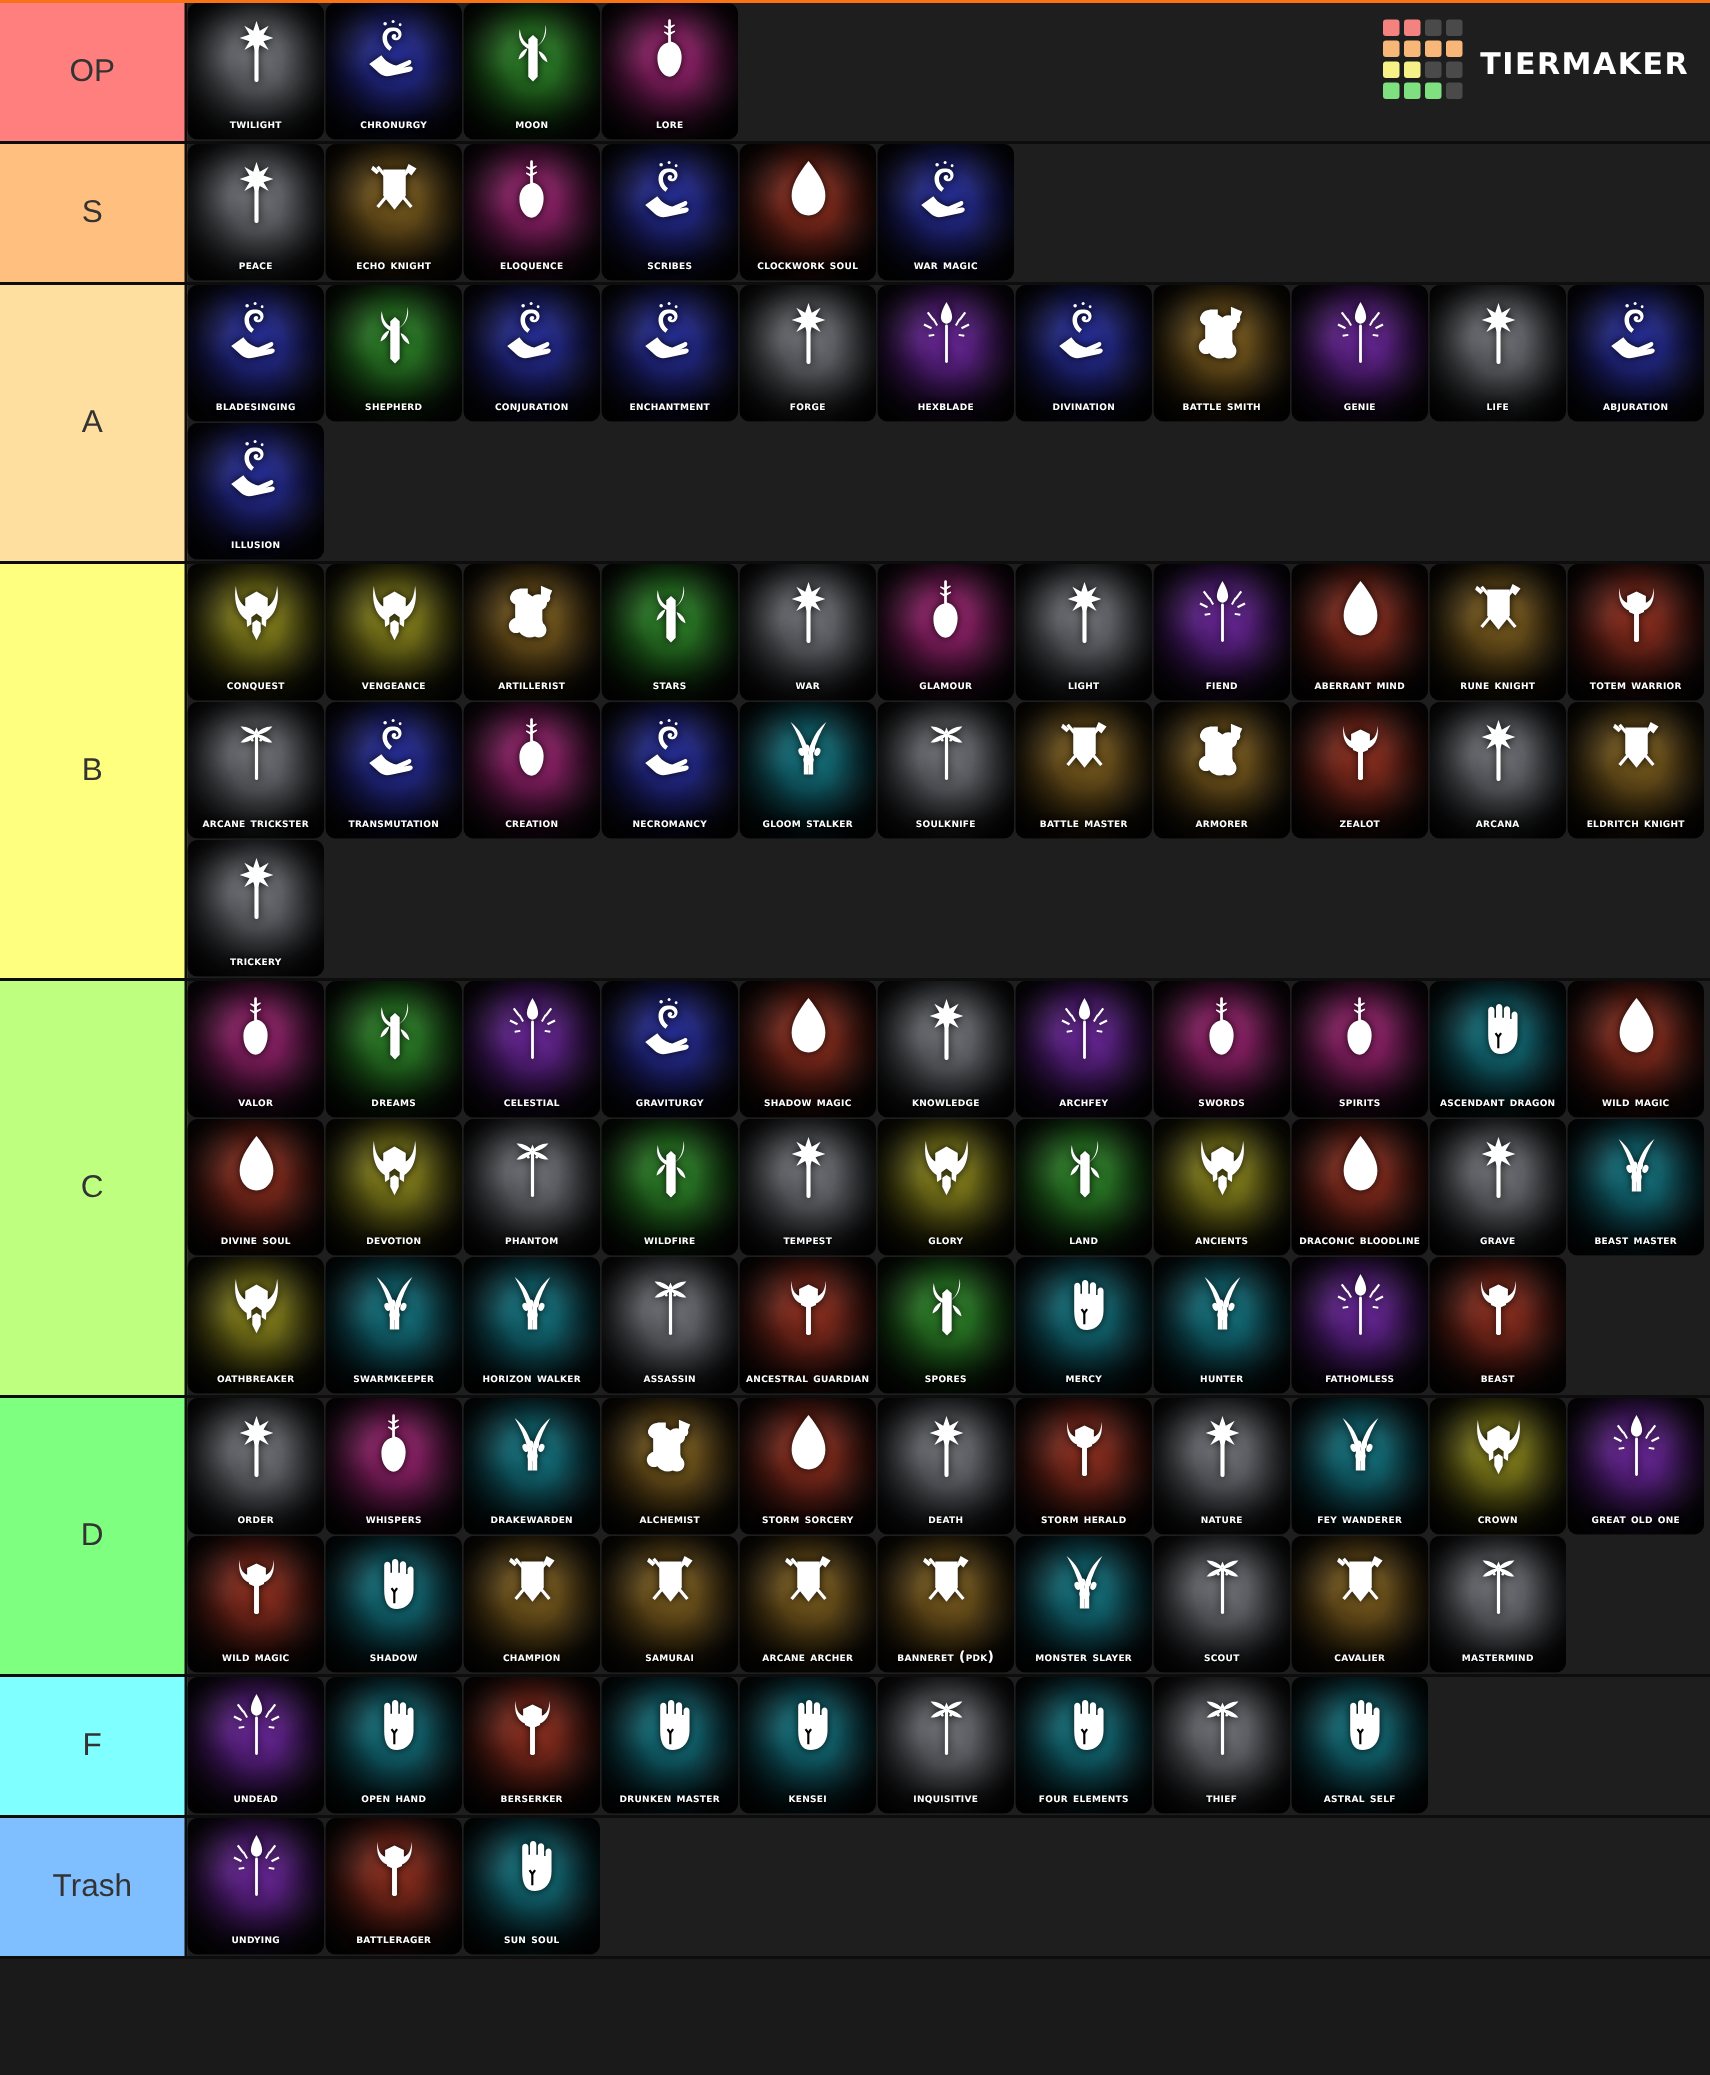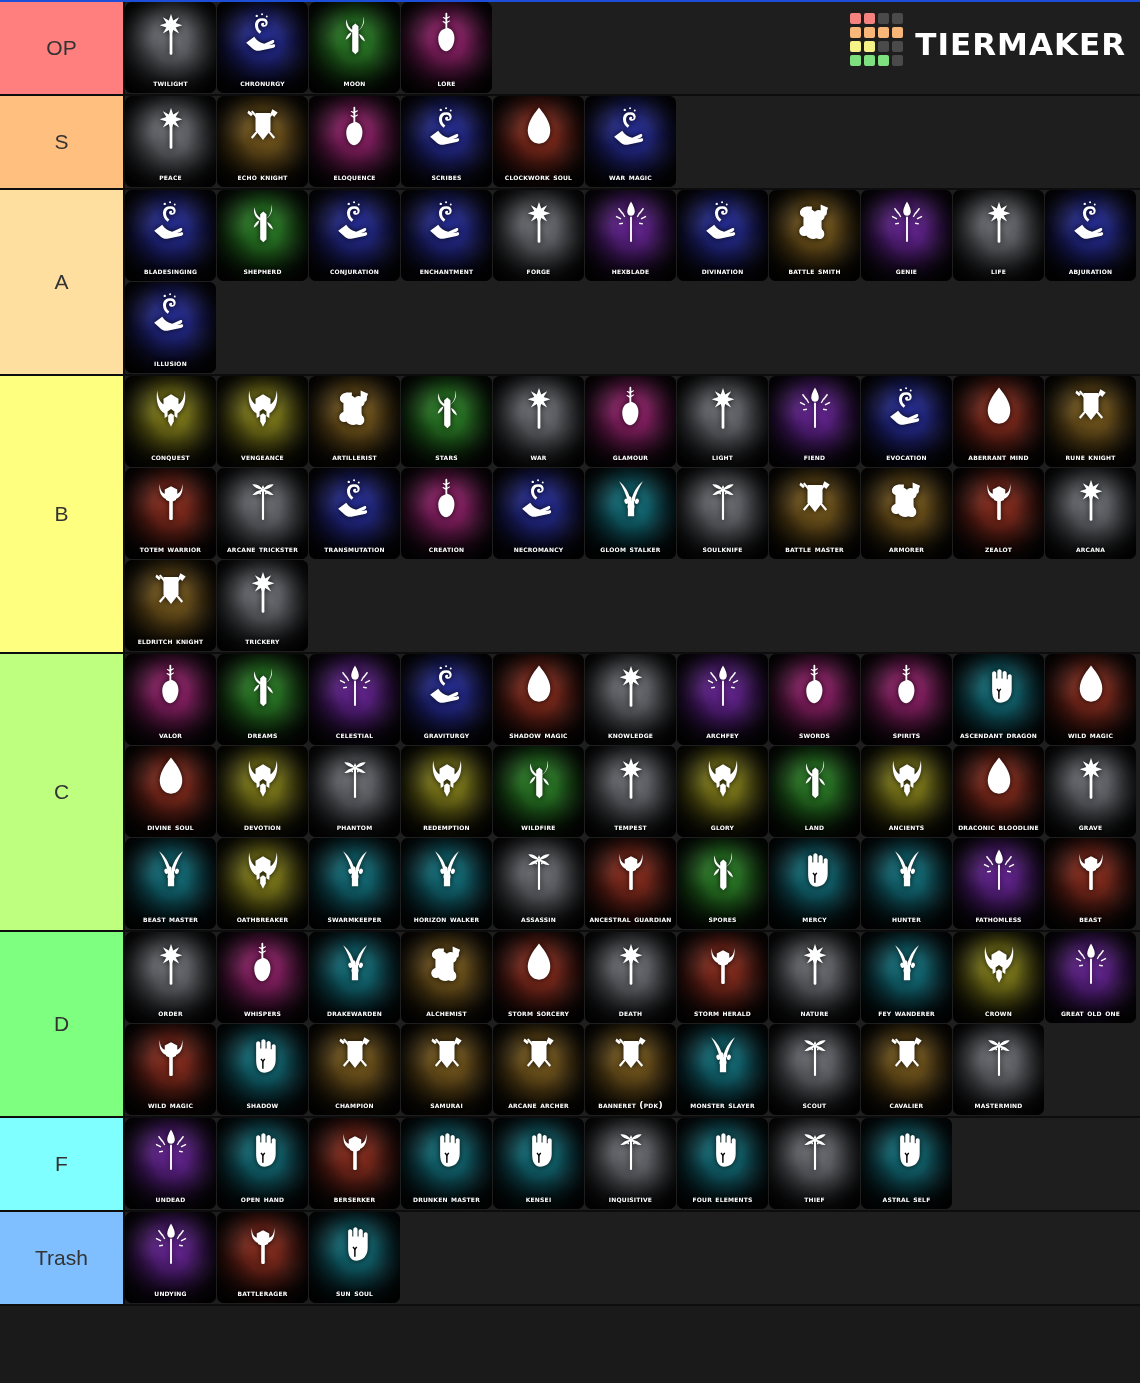--- a/index.html
+++ b/index.html
@@ -5,21 +5,21 @@
   * { box-sizing: border-box; margin:0; padding:0; }
   html,body { background:#1a1a1a; }
   body {
     width:1140px; height:1383px;
     font-family:"Liberation Sans", sans-serif;
     overflow:hidden;
   }
   #board { width:1140px; position:relative; background:#1a1a1a; }
 
   .tier-row { display:flex; align-items:stretch; border-bottom:2px solid #0d0d0d; background:#1e1e1e; }
-  .tier-row:first-child { border-top:2px solid #1d4ed8; }
+  .tier-row:first-child { border-top:2px solid #f97316; }
 
   .tier-label {
     width:125px; min-width:125px; flex:0 0 125px;
     display:flex; align-items:center; justify-content:center;
     color:#333; font-size:21px; font-weight:400;
     border-right:2px solid #0d0d0d;
     text-align:center; line-height:1.1; word-break:break-word;
     font-family:"Liberation Sans", sans-serif;
   }
 
@@ -86,21 +86,21 @@
 
   
   #logo {
     position:absolute; right:14px; top:13px;
     display:flex; align-items:center; gap:12px; z-index:30;
   }
   #logo .grid { display:grid; grid-template-columns:repeat(4,11px); grid-template-rows:repeat(4,11px); gap:3px; }
   #logo .grid i { display:block; border-radius:2px; }
   #logo .word {
     color:#fff; font-family:"DejaVu Sans", sans-serif;
-    font-size:44px; font-weight:bold; letter-spacing:1px;
+    font-size:28px; font-weight:bold; letter-spacing:1px;
     font-variant:small-caps; text-transform:lowercase;
     line-height:1;
     text-align:right;
   }
 </style>
 </head>
 <body>
 
 <div id="board">
     <div class="tier-row">
@@ -628,37 +628,20 @@
               <path d="M19 38 L13 39" stroke="#fff" stroke-width="2.1"></path>
               <path d="M45 38 L51 39" stroke="#fff" stroke-width="2.1"></path>
               <path d="M22 28 L18 21" stroke="#fff" stroke-width="2.1"></path>
               <path d="M42 28 L46 21" stroke="#fff" stroke-width="2.1"></path>
             </svg>
           </div>
           <div class="cap">Fiend</div>
         </div>
         <div class="tile">
           <div class="bg" style="background: rgb(5, 5, 5);">
-            <div class="glow" style="background: radial-gradient(at 50% 45%, rgb(53, 64, 200) 0%, rgb(17, 18, 68) 58%, rgb(6, 6, 6) 100%);"></div>
-            <div class="mottle"></div>
-            <div class="vig"></div>
-          </div>
-          <div class="icon-wrap">
-            <svg viewBox="0 0 64 72">
-              <circle cx="22" cy="7" r="1.9"></circle>
-              <circle cx="30.5" cy="4.5" r="1.6"></circle>
-              <circle cx="38" cy="8" r="1.5"></circle>
-              <path d="M30 11c5.5-1 9.5 2.5 9.5 7 0 4-3 6.5-6 6.5-2.6 0-4.6-1.6-4.6-3.7 0-1.8 1.3-3 2.8-3 1.3 0 2.2.8 2.2 1.9 0 .9-.6 1.5-1.3 1.5 1.3 1.2 3.6.5 3.6-2 0-2.6-2.3-4.4-5.3-4.4-4 0-6.9 3.1-6.9 7.6 0 3.9 2.2 7.4 5.3 9.7l-2.6 3.6c-4.6-3.1-7.5-8.1-7.5-13.6 0-6.8 4.6-11.7 10.8-11.1z"></path>
-              <path d="M18 40.5c3.5 5.5 9 9.5 16 11l12.5-5.5c2.5-1 4 .5 3.3 2.6-.6 1.8-2.4 2.8-5 3.8l-3 1.2 6.2-1c2.3-.4 3.6.6 3.4 2.4-.2 1.8-1.8 2.8-4.2 3.3l-19 4.2c-5 1.1-9.3.2-13-3.2l-10.2-9.5z"></path>
-            </svg>
-          </div>
-          <div class="cap">Evocation</div>
-        </div>
-        <div class="tile">
-          <div class="bg" style="background: rgb(5, 5, 5);">
             <div class="glow" style="background: radial-gradient(at 50% 45%, rgb(184, 64, 44) 0%, rgb(61, 18, 12) 58%, rgb(6, 6, 6) 100%);"></div>
             <div class="mottle"></div>
             <div class="vig"></div>
           </div>
           <div class="icon-wrap">
             <svg viewBox="0 0 64 72">
               <path d="M32 3 C20 18 14 29 14 40 c0 12 8 21 18 21 s18-9 18-21C50 29 44 18 32 3z"></path>
               <path d="M32 26 c-5 7-7.5 12-7.5 16.5 0 5.5 3.5 9.5 7.5 9.5s7.5-4 7.5-9.5C39.5 38 37 33 32 26z" fill="#000"></path>
             </svg>
           </div>
@@ -1132,34 +1115,20 @@
             <svg viewBox="0 0 64 72">
               <rect x="30.3" y="18" width="3.4" height="50" rx="1.6"></rect>
               <path d="M32 12 L34.6 18 L29.4 18z"></path>
               <path d="M32 19c-4-5.5-10.5-8.5-17-8 3.5 4.5 9 7.5 14.5 8.5-5.5 1-11 4-14.5 8.5 6.5.5 13-2.5 17-8z"></path>
               <path d="M32 19c4-5.5 10.5-8.5 17-8-3.5 4.5-9 7.5-14.5 8.5 5.5 1 11 4 14.5 8.5-6.5.5-13-2.5-17-8z"></path>
               <circle cx="27.5" cy="25.5" r="1.4"></circle>
               <circle cx="36.5" cy="25.5" r="1.4"></circle>
             </svg>
           </div>
           <div class="cap">Phantom</div>
-        </div>
-        <div class="tile">
-          <div class="bg" style="background: rgb(5, 5, 5);">
-            <div class="glow" style="background: radial-gradient(at 50% 45%, rgb(180, 174, 42) 0%, rgb(60, 58, 10) 58%, rgb(6, 6, 6) 100%);"></div>
-            <div class="mottle"></div>
-            <div class="vig"></div>
-          </div>
-          <div class="icon-wrap">
-            <svg viewBox="0 0 64 72">
-              <path d="M10 8c1 12 4.5 19 10 22l0-9 12-7 12 7 0 9c5.5-3 9-10 10-22 3 18-2.5 31-11.5 36.5L42 52l-4.5-3 0-7.5-5.5-4-5.5 4 0 7.5L22 52l-.5-7.5C12.5 39 7 26 10 8z"></path>
-              <path d="M32 44.5 l4.5 3 0 9.5 -4.5 9 -4.5-9 0-9.5z"></path>
-            </svg>
-          </div>
-          <div class="cap">Redemption</div>
         </div>
         <div class="tile">
           <div class="bg" style="background: rgb(5, 5, 5);">
             <div class="glow" style="background: radial-gradient(at 50% 45%, rgb(63, 168, 58) 0%, rgb(18, 64, 15) 58%, rgb(6, 6, 6) 100%);"></div>
             <div class="mottle"></div>
             <div class="vig"></div>
           </div>
           <div class="icon-wrap">
             <svg viewBox="0 0 64 72">
               <path d="M46 8c2 10-1.5 18-8.5 22.5 l0 33 -5 5 -5-5 0-30c-8-4-11.5-12-9-21 1 9 4.5 14 9 16.5 l0-5.5 5-4.5 5 4.5 0 6.6c5-3.5 8-9.5 8.5-22.1z"></path>

